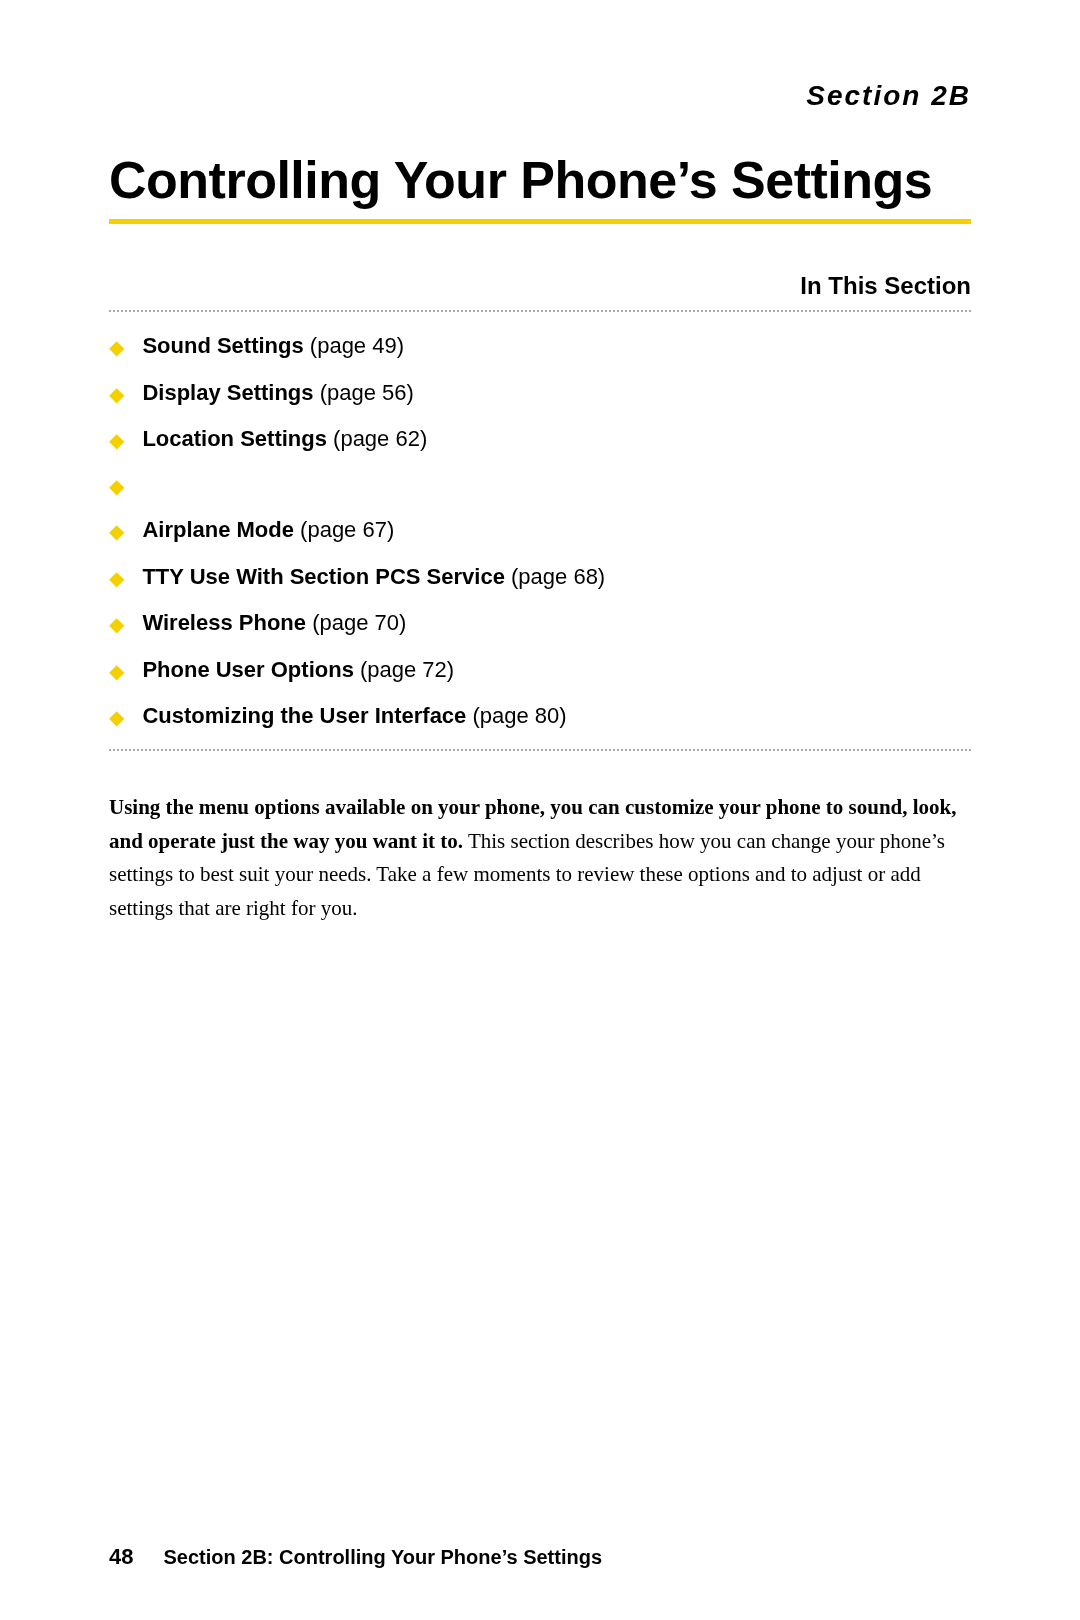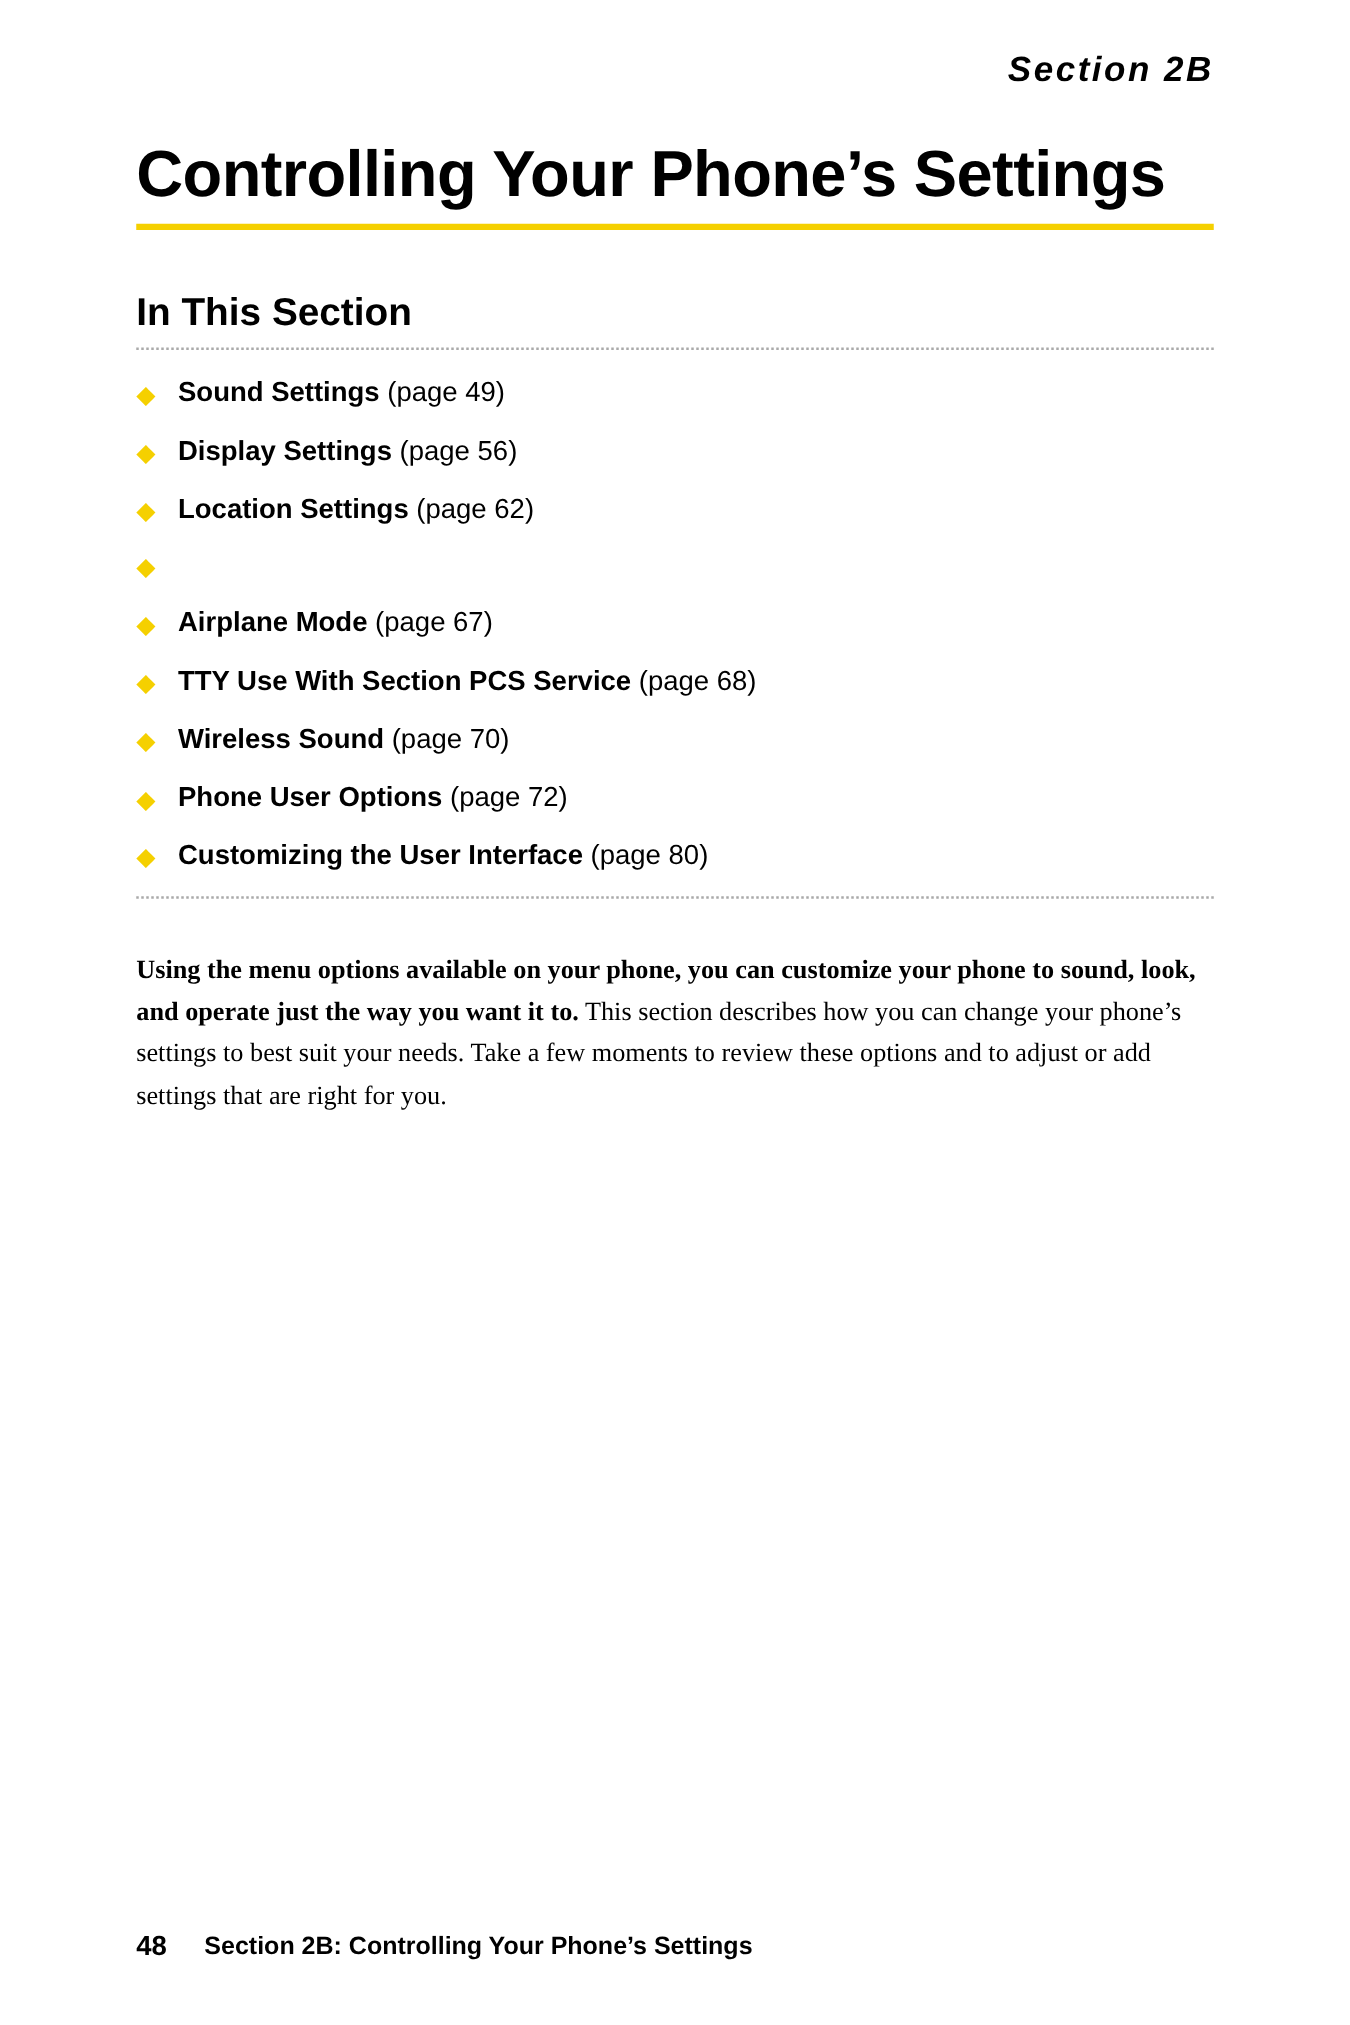--- a/index.html
+++ b/index.html
@@ -14,21 +14,21 @@
       width: 1080px;
       min-height: 1620px;
       position: relative;
       overflow-x: hidden;
     }
 
     .page-container {
       width: 1080px;
       min-height: 1620px;
       background: #ffffff;
-      padding: 40px 109px 60px 109px;
+      padding: 80px 109px 60px 109px;
       position: relative;
     }
 
     .section-label {
       text-align: right;
       font-size: 28px;
       font-weight: bold;
       font-style: italic;
       color: #000000;
       margin-bottom: 40px;
@@ -44,24 +44,25 @@
       letter-spacing: -0.5px;
     }
 
     .title-underline {
       height: 5px;
       background: #f5d000;
       margin-bottom: 48px;
     }
 
     .in-this-section-heading {
-      font-size: 31px;
+      font-size: 24px;
       font-weight: 900;
       color: #000000;
       margin-bottom: 10px;
+      text-align: right;
     }
 
     .dotted-line {
       border: none;
       border-top: 2px dotted #aaaaaa;
       margin-bottom: 20px;
     }
 
     .toc-list {
       list-style: none;
@@ -182,21 +183,21 @@
       </li>
       <li class="toc-item">
         <span class="diamond-icon">◆</span>
         <span>
           <span class="toc-item-bold">TTY Use With Section PCS Service</span><span class="toc-item-normal"> (page 68)</span>
         </span>
       </li>
       <li class="toc-item">
         <span class="diamond-icon">◆</span>
         <span>
-          <span class="toc-item-bold">Wireless Sound</span><span class="toc-item-normal"> (page 70)</span>
+          <span class="toc-item-bold">Wireless Phone</span><span class="toc-item-normal"> (page 70)</span>
         </span>
       </li>
       <li class="toc-item">
         <span class="diamond-icon">◆</span>
         <span>
           <span class="toc-item-bold">Phone User Options</span><span class="toc-item-normal"> (page 72)</span>
         </span>
       </li>
       <li class="toc-item">
         <span class="diamond-icon">◆</span>

